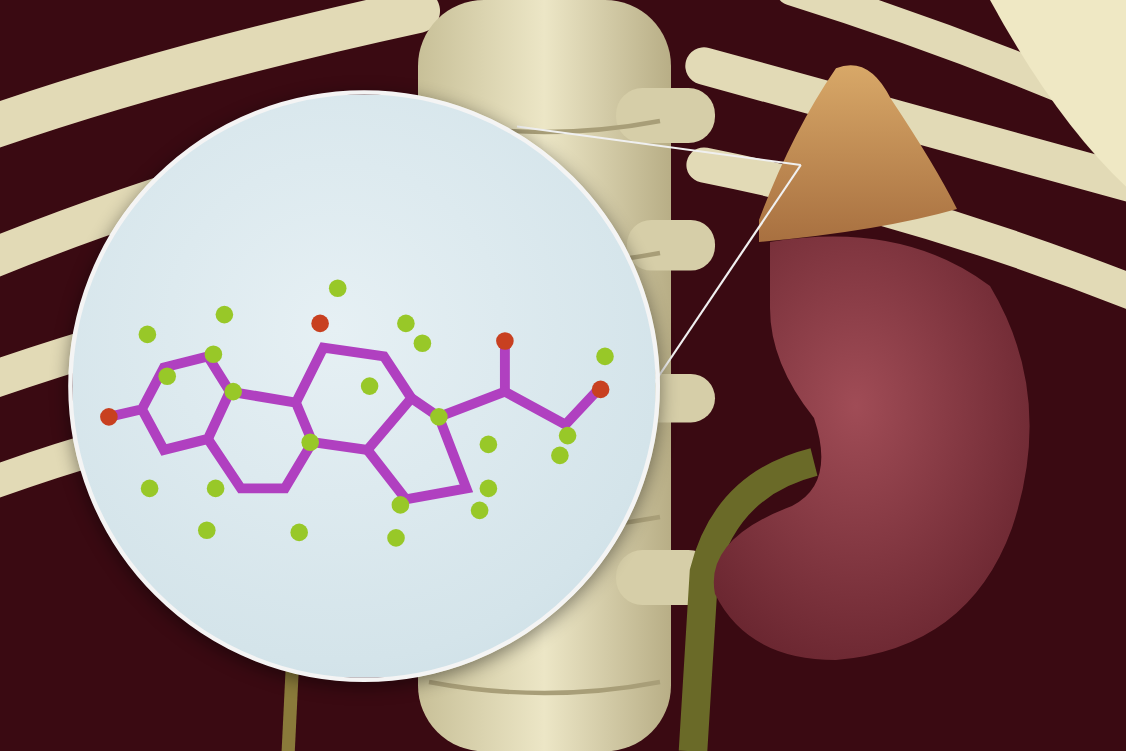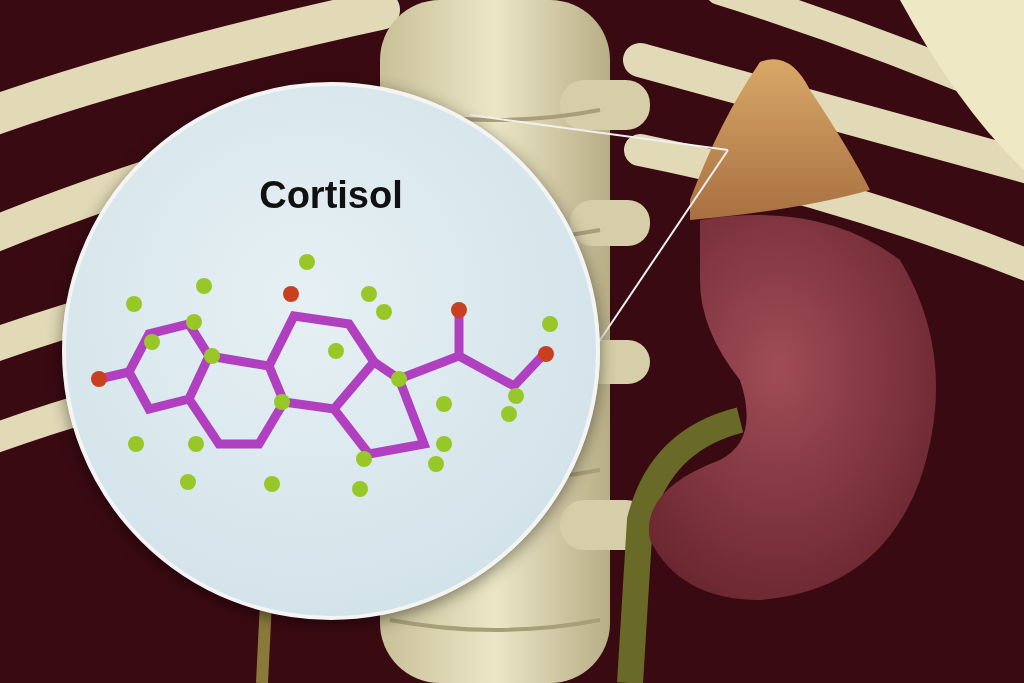--- a/index.html
+++ b/index.html
@@ -61,21 +61,20 @@
 
     <path d="M690 200 Q720 120 760 62 Q790 50 810 90 Q850 150 870 190 Q800 210 690 220Z" fill="url(#adr)"></path>
 
     <g stroke="#f0f0f0" stroke-width="2">
         <line x1="470" y1="115" x2="728" y2="150"></line>
         <line x1="590" y1="355" x2="728" y2="150"></line>
       </g>
   </svg>
 
   <div class="circle">
-    <div class="title">Cortisol</div>
     <svg width="530" height="530" viewBox="62 82 530 530" style="position:absolute;left:0;top:0">
       <g stroke="#b040c0" stroke-width="9" stroke-linecap="round" fill="none">
         <path d="M95 375 L125 368 L145 330 L185 320 L205 352 L185 395 L145 405 L125 368"></path>
         <path d="M205 352 L265 362 L280 398 L255 440 L215 440 L185 395"></path>
         <path d="M265 362 L290 312 L345 320 L370 358 L330 405 L280 398"></path>
         <path d="M370 358 L395 375 L420 440 L365 450 L330 405"></path>
         <path d="M395 375 L455 352 L455 308"></path>
         <path d="M455 352 L510 382 L540 350"></path>
       </g>
       <g fill="#98c828">

